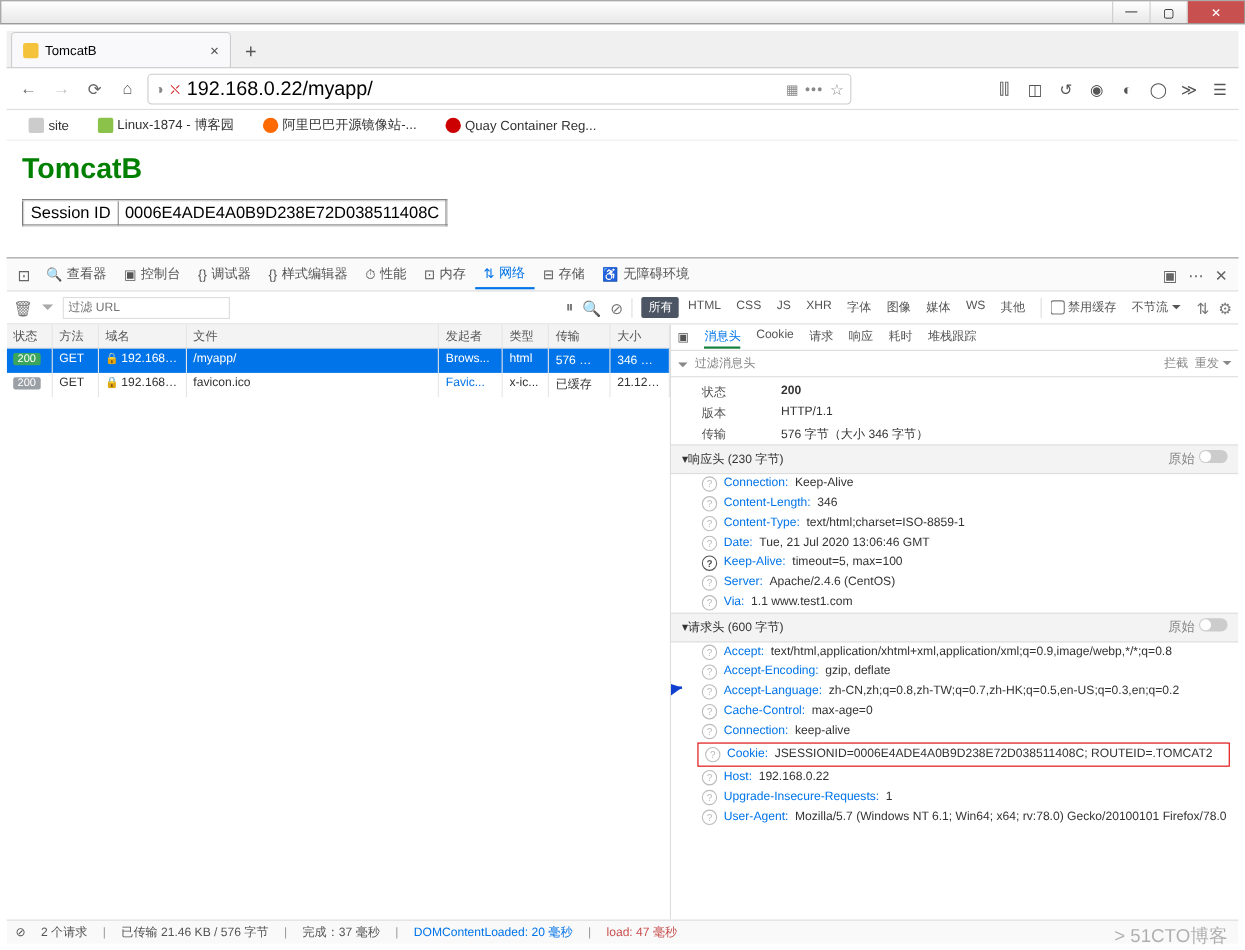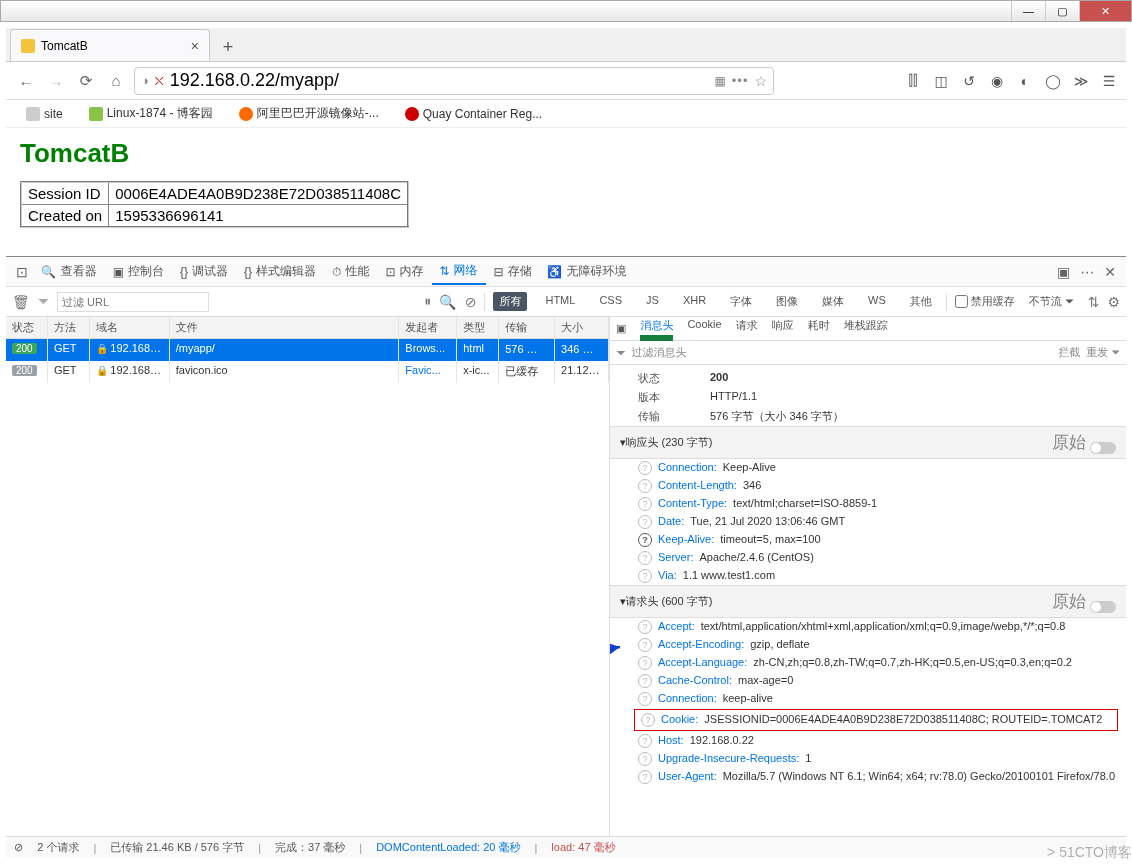--- a/index.html
+++ b/index.html
@@ -52,46 +52,46 @@
 .c-status{width:42px}.c-method{width:42px}.c-domain{width:80px}.c-file{width:230px}.c-init{width:58px}.c-type{width:42px}.c-trans{width:56px}.c-size{width:54px}
 .net-row { height:22px; display:flex; font-size:11px; cursor:pointer; }
 .net-row.sel { background:#0074e8; color:#fff; }
 .net-row.sel .badge { color:#fff; }
 .badge { background:#3ba55c; color:#fff; padding:0 4px; border-radius:2px; font-size:10px; }
 .badge.gray { background:#9aa0a6; }
 .net-row .lock-ico { color:#aaa; font-size:10px; margin-right:2px; }
 .net-right { flex:1; display:flex; flex-direction:column; overflow:hidden; }
 .resp-tabs { height:24px; display:flex; align-items:center; padding:0 6px; gap:14px; font-size:11px; border-bottom:1px solid #ddd; color:#555; }
 .resp-tabs .rtab { cursor:pointer; padding:2px 0; }
-.resp-tabs .rtab.active { color:#0074e8; border-bottom:6px solid #15803d; }
+.resp-tabs .rtab.active { color:#0074e8; border-bottom:2px solid #15803d; }
 .resp-filter { height:24px; display:flex; align-items:center; padding:0 6px; gap:6px; border-bottom:1px solid #ddd; font-size:11px; color:#888; }
 .resp-filter .ico { font-size:12px; }
 .resp-filter .sp { flex:1; }
 .resp-body { flex:1; overflow:auto; font-size:11px; padding:4px 0; }
 .resp-body .url-line { padding:4px 10px; color:#888; }
 .resp-body .url-line b { color:#555; }
 .resp-body .kv { display:flex; padding:2px 10px 2px 28px; }
 .resp-body .kv .k { width:72px; color:#555; }
 .resp-body .kv .v { color:#333; }
 .resp-body .status-ok { color:#3ba55c; font-weight:bold; }
 .resp-body .section { padding:4px 10px; background:#f3f3f3; border-top:1px solid #ddd; border-bottom:1px solid #ddd; display:flex; align-items:center; }
 .resp-body .section .sp { flex:1; }
-.resp-body .section .raw { color:#888; font-size:17px; display:flex; align-items:flex-end; gap:4px; }
+.resp-body .section .raw { color:#888; font-size:12px; display:flex; align-items:flex-start; gap:4px; }
 .toggle { width:26px; height:12px; background:#ccc; border-radius:6px; position:relative; }
 .toggle::after { content:""; position:absolute; width:10px; height:10px; background:#fff; border-radius:50%; top:1px; left:1px; }
 .hdr-line { padding:2px 10px 2px 28px; display:flex; gap:6px; align-items:flex-start; }
 .hdr-line .q { width:14px; height:14px; border:1px solid #bbb; border-radius:50%; color:#bbb; font-size:9px; display:flex; align-items:center; justify-content:center; flex-shrink:0; }
 .hdr-line .hk { color:#0074e8; }
 .hdr-line .hv { color:#333; word-break:break-all; }
 .hdr-line.boxed { border:1px solid #d00; padding:3px 6px; margin:1px 8px 1px 24px; }
 .arrow-annotation { position:absolute; pointer-events:none; }
 .statusbar { height:22px; border-top:1px solid #ddd; display:flex; align-items:center; padding:0 8px; gap:14px; font-size:11px; color:#555; background:#f9f9f9; }
 .statusbar .slash { color:#999; }
 .statusbar .sp { flex:1; }
-.watermark { position:absolute; right:0; bottom:2px; font-size:14px; color:rgba(0,0,0,.3); }
+.watermark { position:absolute; right:16px; bottom:2px; font-size:17px; color:rgba(0,0,0,.3); }
 </style>
 </head>
 <body>
 
 <div class="titlebar">
   <div class="btn">—</div>
   <div class="btn">▢</div>
   <div class="btn close">✕</div>
 </div>
 
@@ -150,24 +150,20 @@
       </div>
 </div>
 
 <div class="content">
   <h1>TomcatB</h1>
   <table class="outer">
     <tbody>
           <tr>
             <td>Session ID</td>
             <td>0006E4ADE4A0B9D238E72D038511408C</td>
-          </tr>
-    <tr>
-            <td>Created on</td>
-            <td>1595336696141</td>
           </tr>
   </tbody>
       </table>
 </div>
 
 <div class="devtools">
   <div class="dt-tabs">
     <span class="ctrl">⊡</span>
     <div id="dt-tabs-host" style="display: flex;">
           <div class="dtab"><span>🔍</span> 查看器</div>
@@ -188,21 +184,21 @@
 
   <div class="dt-tools">
     <span class="ico">🗑</span>
     <span class="ico" style="color:#aaa">⏷</span>
     <input class="filter" placeholder="过滤 URL" style="">
     <div style="flex:1"></div>
     <span class="ico">⏸</span>
     <span class="ico">🔍</span>
     <span class="ico">⊘</span>
     <div class="sep"></div>
-    <div id="type-filters-host" style="display:flex;gap:12px">
+    <div id="type-filters-host" style="display:flex;gap:2px">
           <span class="tbtn active">所有</span>
           <span class="tbtn">HTML</span>
           <span class="tbtn">CSS</span>
           <span class="tbtn">JS</span>
           <span class="tbtn">XHR</span>
           <span class="tbtn">字体</span>
           <span class="tbtn">图像</span>
           <span class="tbtn">媒体</span>
           <span class="tbtn">WS</span>
           <span class="tbtn">其他</span>

